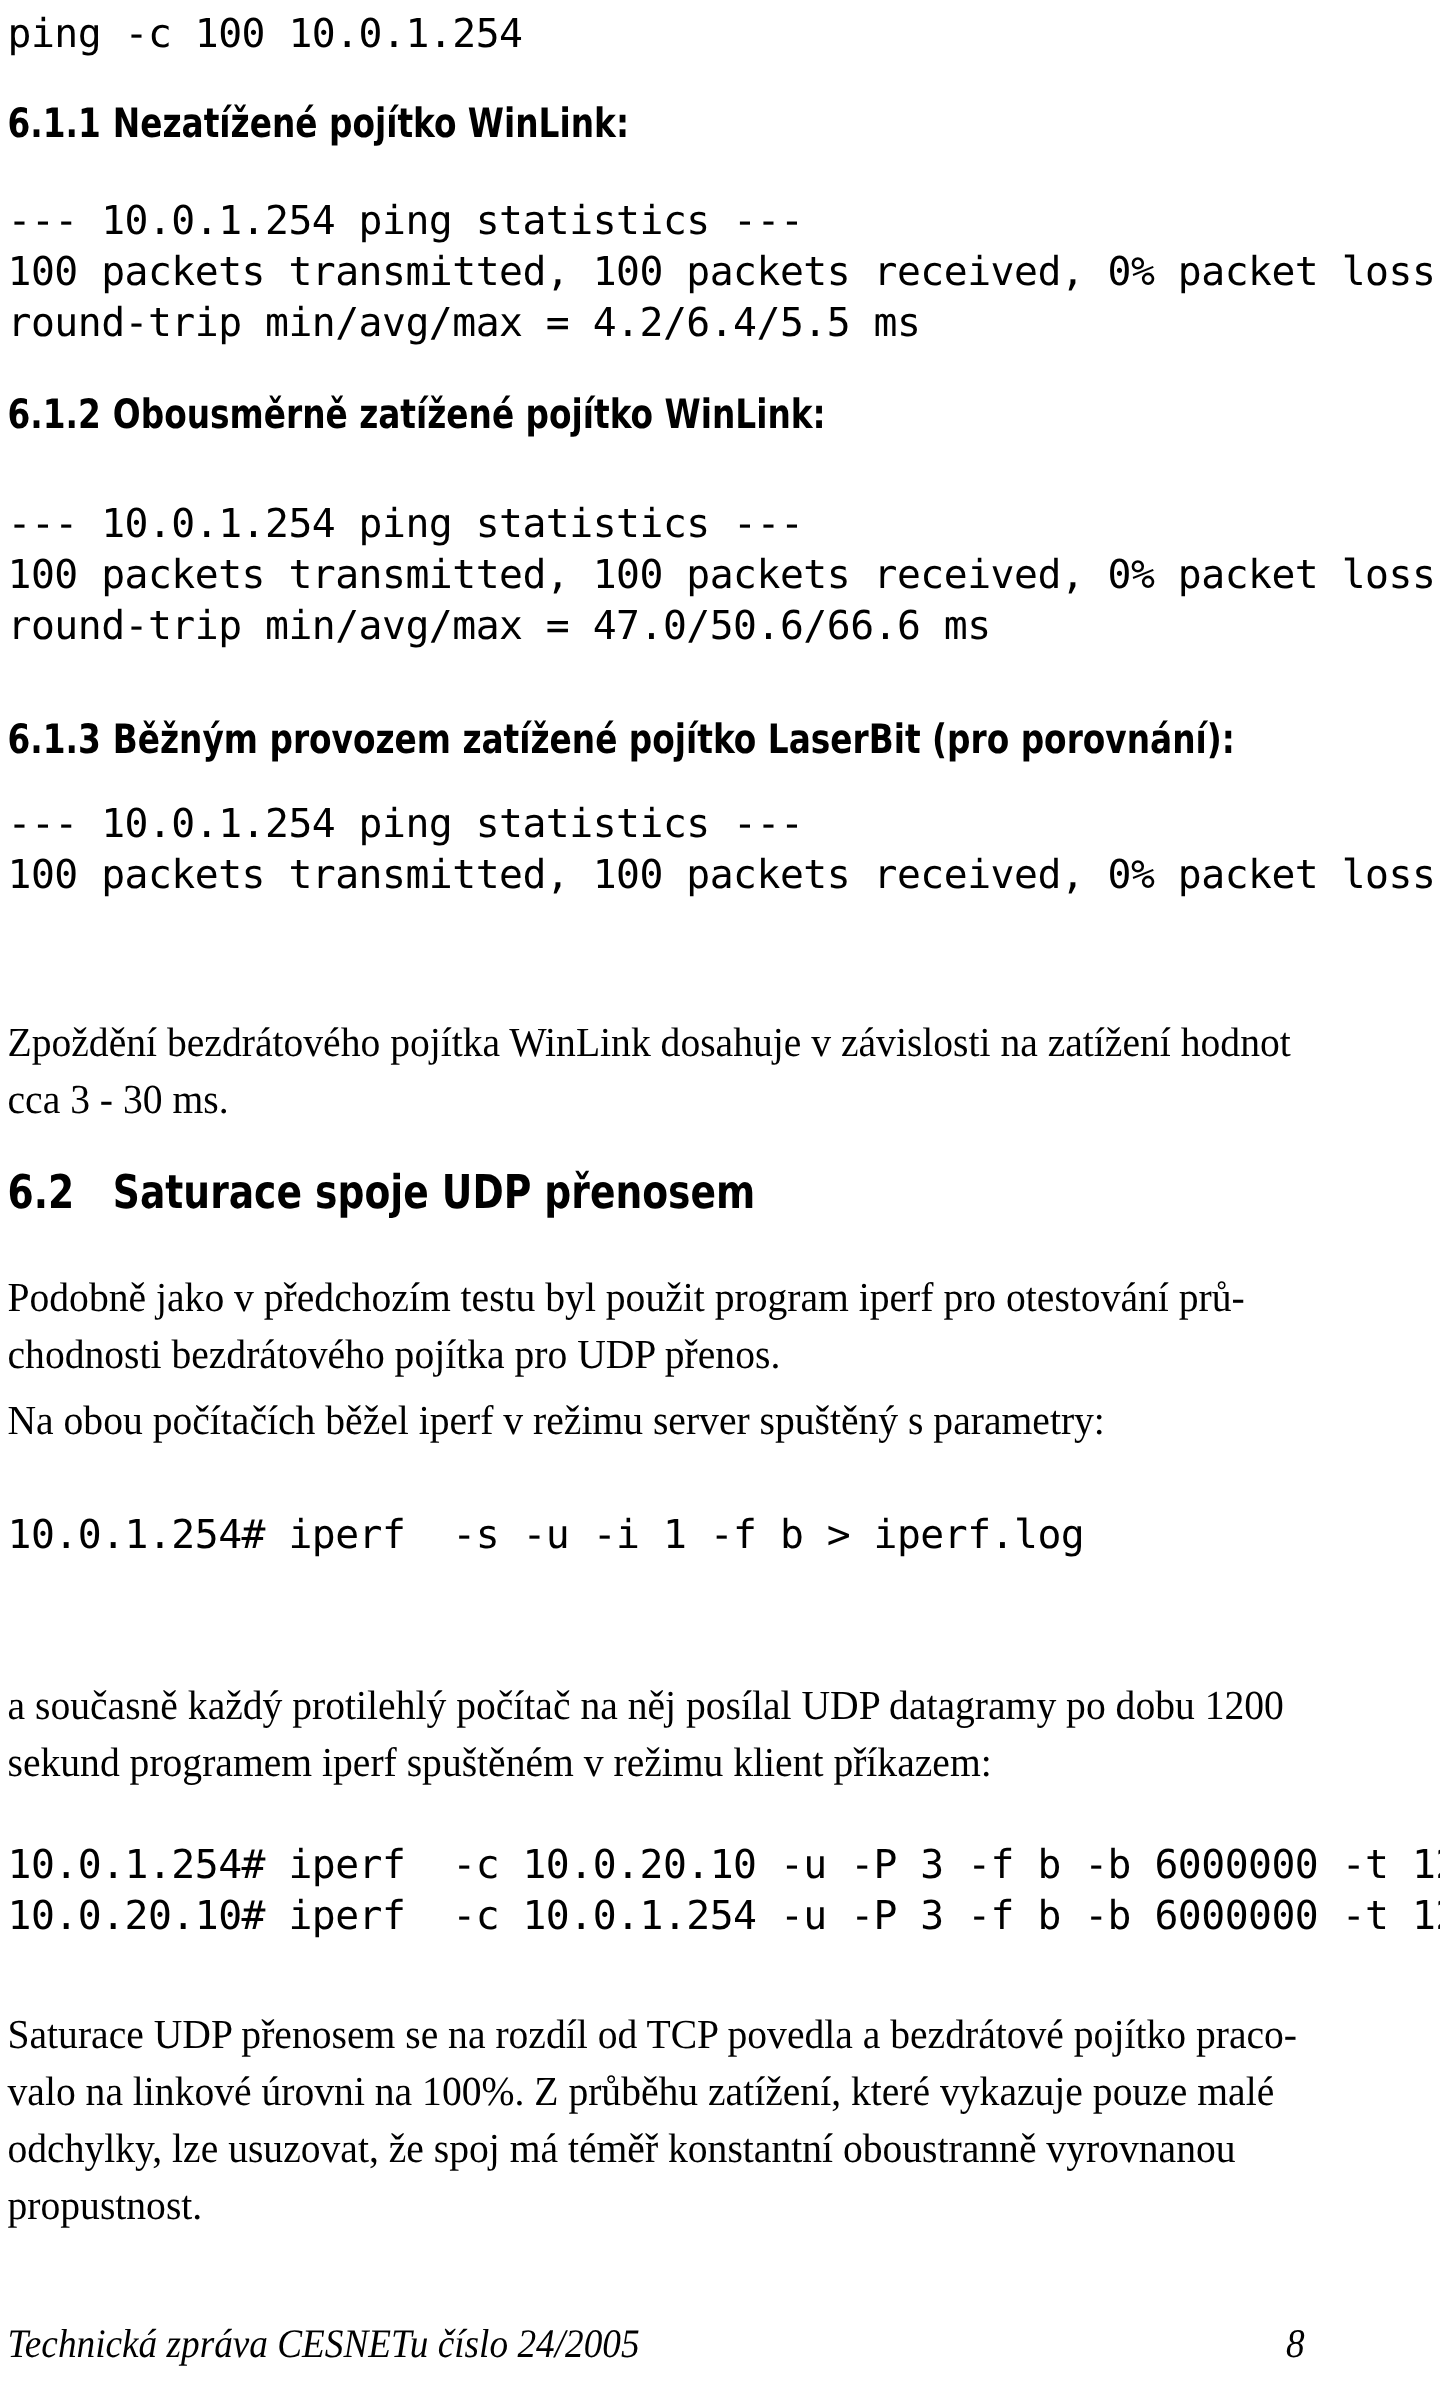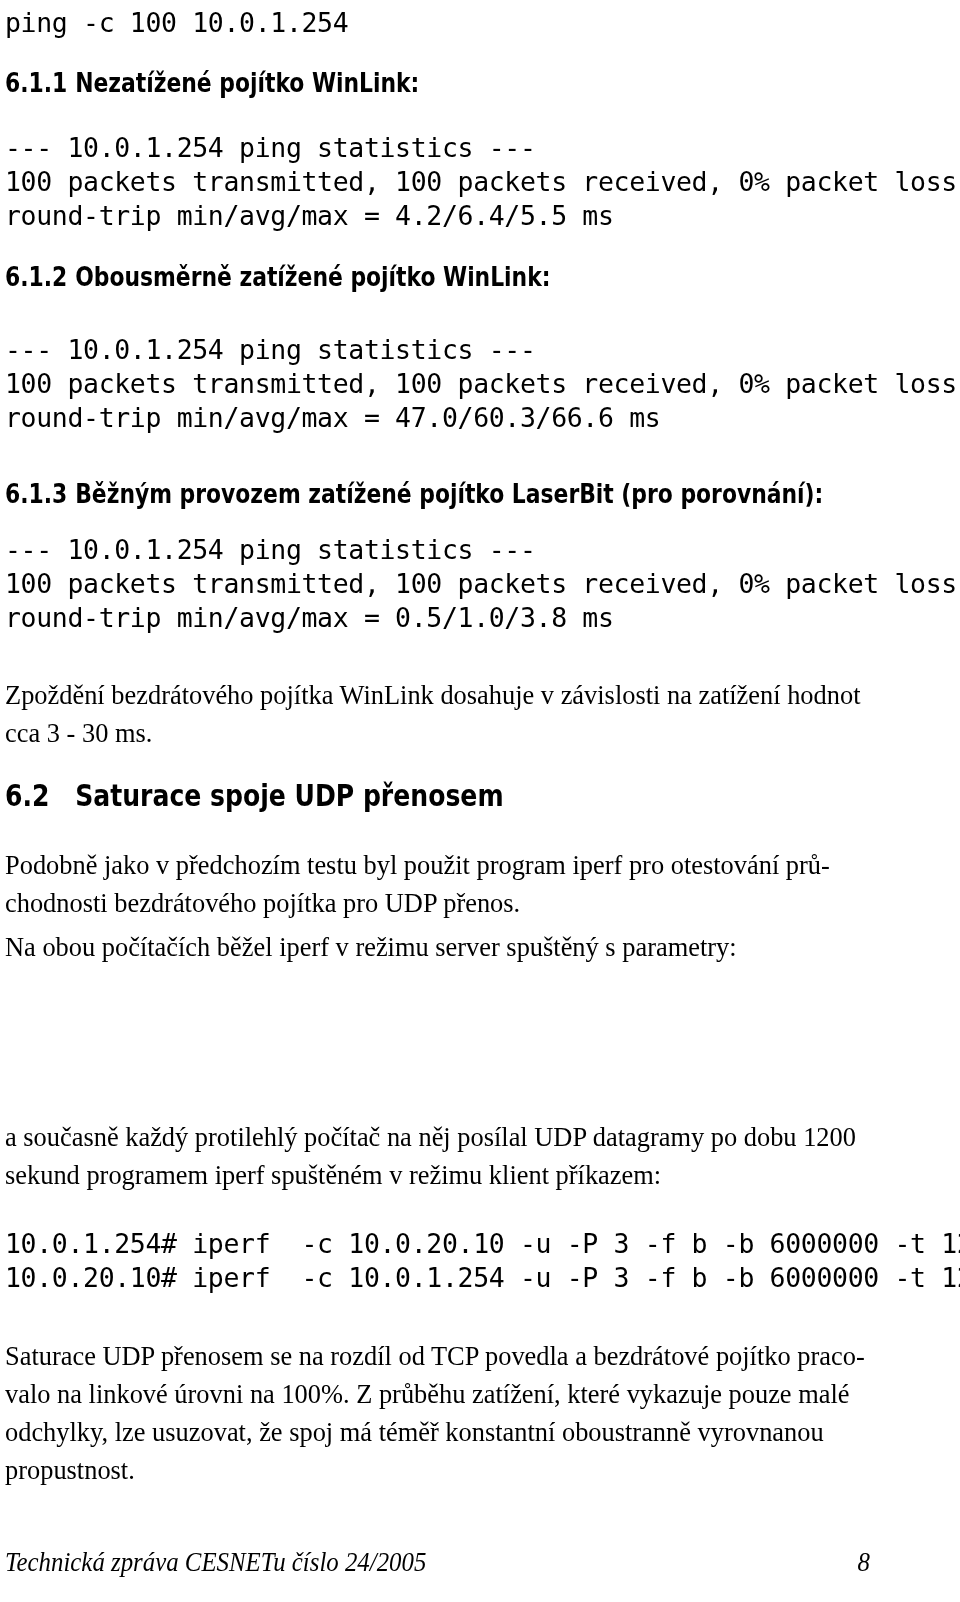--- a/index.html
+++ b/index.html
@@ -117,47 +117,47 @@
   </div>
   <div class="code" style="top:131px;">--- 10.0.1.254 ping statistics ---</div>
   <div class="code" style="top:165px;">100 packets transmitted, 100 packets received, 0% packet loss</div>
   <div class="code" style="top:199px;">round-trip min/avg/max = 4.2/6.4/5.5 ms</div>
 
   <div class="heading h3" style="top:262px;">
     <span class="num">6.1.2</span><span class="ttl">Obousměrně zatížené pojítko WinLink:</span>
   </div>
   <div class="code" style="top:333px;">--- 10.0.1.254 ping statistics ---</div>
   <div class="code" style="top:367px;">100 packets transmitted, 100 packets received, 0% packet loss</div>
-  <div class="code" style="top:401px;">round-trip min/avg/max = 47.0/60.3/66.6 ms</div>
+  <div class="code" style="top:401px;">round-trip min/avg/max = 47.0/50.6/66.6 ms</div>
 
   <div class="heading h3" style="top:479px;">
     <span class="num">6.1.3</span><span class="ttl">Běžným provozem zatížené pojítko LaserBit (pro porovnání):</span>
   </div>
   <div class="code" style="top:533px;">--- 10.0.1.254 ping statistics ---</div>
   <div class="code" style="top:567px;">100 packets transmitted, 100 packets received, 0% packet loss</div>
-  <div class="code" style="top:601px;">round-trip min/avg/max = 0.5/1.0/3.8 ms</div>
 
   <div class="para" style="top:676px;">
     <span class="ln">Zpoždění bezdrátového pojítka WinLink dosahuje v závislosti na zatížení hodnot</span>
     <span class="ln">cca 3 - 30 ms.</span>
   </div>
 
   <div class="heading h2" style="top:778px;">
     <span class="num">6.2</span><span class="ttl">Saturace spoje UDP přenosem</span>
   </div>
 
   <div class="para" style="top:846px;">
     <span class="ln">Podobně jako v předchozím testu byl použit program iperf pro otestování prů-</span>
     <span class="ln">chodnosti bezdrátového pojítka pro UDP přenos.</span>
   </div>
 
   <div class="para" style="top:928px;">
     <span class="ln">Na obou počítačích běžel iperf v režimu server spuštěný s parametry:</span>
   </div>
 
+  <div class="code" style="top:1007px;">10.0.1.254# iperf  -s -u -i 1 -f b &gt; iperf.log</div>
 
   <div class="para" style="top:1118px;">
     <span class="ln">a současně každý protilehlý počítač na něj posílal UDP datagramy po dobu 1200</span>
     <span class="ln">sekund programem iperf spuštěném v režimu klient příkazem:</span>
   </div>
 
   <div class="code" style="top:1227px;">10.0.1.254# iperf  -c 10.0.20.10 -u -P 3 -f b -b 6000000 -t 1200</div>
   <div class="code" style="top:1261px;">10.0.20.10# iperf  -c 10.0.1.254 -u -P 3 -f b -b 6000000 -t 1200</div>
 
   <div class="para" style="top:1337px;">

